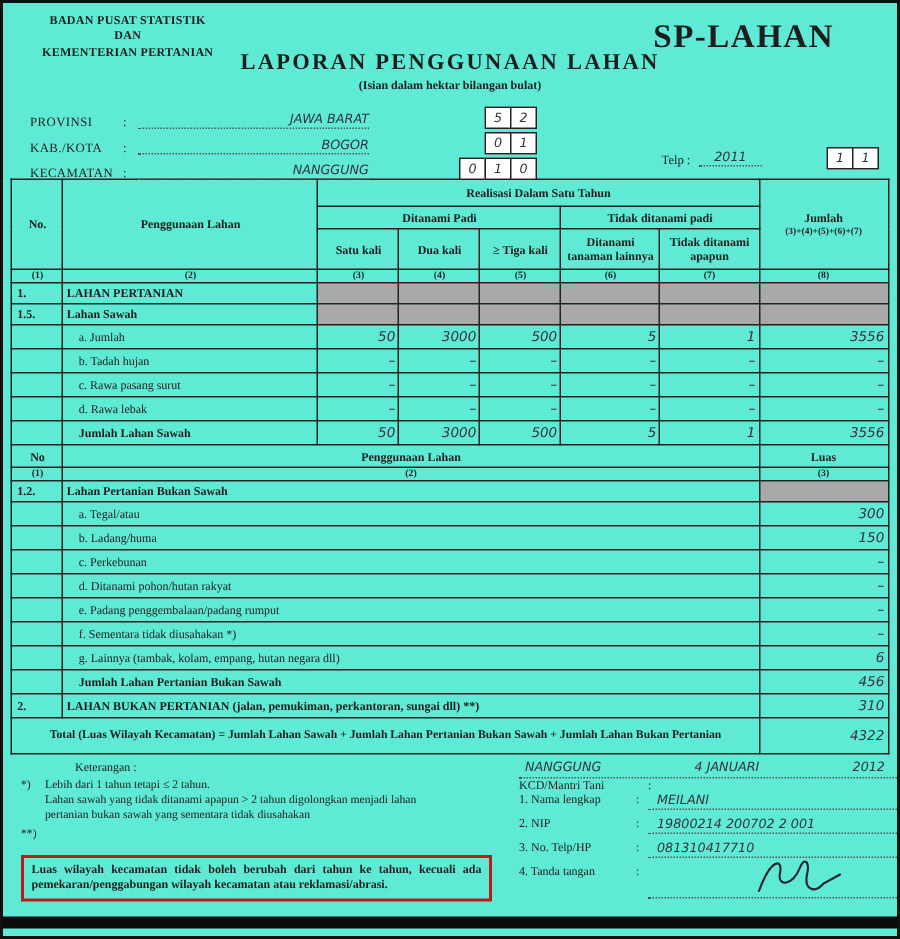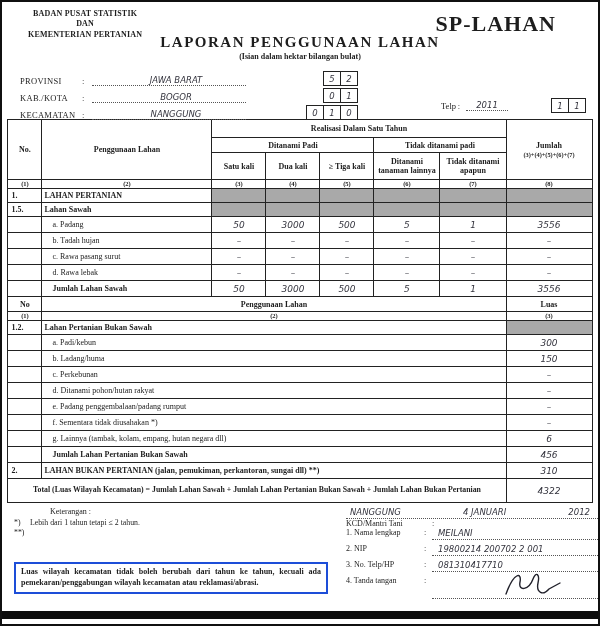--- a/index.html
+++ b/index.html
@@ -1,33 +1,33 @@
 <!DOCTYPE html>
 <html><head>
 <meta charset="utf-8">
 <style>
   html,body { margin:0; padding:0; background:#e8e8e8; }
   .page {
     position:relative; width:600px; height:626px; box-sizing:border-box;
-    background:#ffffff; border:2px solid #101010; overflow:hidden;
+    background:#5eead4; border:2px solid #101010; overflow:hidden;
     font-family:"Liberation Serif", serif; color:#1d1d1d;
   }
   
   .header-row { display:flex; justify-content:space-between; align-items:flex-start; padding:7px 14px 0 26px; }
   .agency { text-align:center; font-weight:bold; font-size:8px; line-height:1.3; letter-spacing:.2px; }
   .form-code { font-size:22px; font-weight:bold; letter-spacing:1px; margin-right:28px; margin-top:2px; }
   .title-block { text-align:center; margin-top:-6px; }
   .title { font-size:15px; font-weight:bold; letter-spacing:1.5px; }
   .subtitle { font-size:8px; font-weight:bold; margin-top:1px; }
   
   .region-block { position:relative; padding:8px 14px 2px 18px; height:56px; box-sizing:border-box; }
   .region-row { display:flex; align-items:flex-end; height:17px; font-size:8.5px; }
   .rlabel { width:62px; letter-spacing:.3px; }
   .rcolon { width:10px; }
-  .rvalue { width:140px; text-align:center; padding-left:14px; font-size:8.5px; }
+  .rvalue { width:140px; text-align:right; padding-left:14px; font-size:8.5px; }
   .dotline { border-bottom:1px dotted #555; }
   .codeboxes { display:flex; justify-content:flex-end; width:54px; margin-left:58px; }
   .cbox {
     width:16px; height:13px; border:1px solid #222; display:flex; align-items:center; justify-content:center;
     font-size:8.5px; background:#fff; margin-left:-1px;
   }
   .hw { font-family:"DejaVu Sans", sans-serif; font-style:italic; color:#33333d; }
   .year-row { position:absolute; right:12px; bottom:4px; display:flex; align-items:center; font-size:8.5px; }
   .year-value { width:42px; text-align:center; font-size:8.5px; margin-left:4px; }
   .year-boxes { display:flex; margin-left:44px; }
@@ -36,33 +36,33 @@
   td { border:1px solid #222; padding:1px 2px; font-size:8px; vertical-align:middle; line-height:1.15; }
   .hc { text-align:center; font-weight:bold; }
   .formula { font-weight:bold; font-size:6.3px; display:block; }
   tr.h1 td { height:15px; } tr.h2 td { height:12px; } tr.h3 td { height:24px; }
   tr.colnum td { height:8px; font-size:6.5px; text-align:center; font-weight:bold; padding:0; }
   tr.datarow td { height:13px; }
   tr.secrow td { height:11px; }
   .gray { background:#a9a9a9; }
   .bold { font-weight:bold; }
   .indent { padding-left:10px; }
-  .num { text-align:center; font-size:9px; }
+  .num { text-align:right; font-size:9px; }
   .noc { text-align:left; padding-left:3px; font-weight:bold; }
   tr.totalrow td { height:21px; }
   .totlabel { text-align:center; font-weight:bold; font-size:7.8px; white-space:normal; }
   
   .footer { display:flex; padding:4px 10px 0 12px; }
   .foot-left { width:320px; font-size:7.8px; }
   .ket-title { font-size:8px; margin-bottom:2px;padding-left:36px; }
   .note { display:flex; margin-bottom:1px; }
   .note-pre { width:16px; flex:none; }
   .note-detail { margin-left:16px; width:270px; line-height:1.25; margin-bottom:3px; }
   .warning-box {
-    margin-top:25px; width:300px; border:2px solid #1d4ed8; padding:3px 5px;
+    margin-top:10px; width:300px; border:2px solid #b91c1c; padding:3px 5px;
     font-weight:bold; font-size:8px; line-height:1.35; text-align:justify;
   }
   .foot-right { flex:1; padding-left:18px; font-size:8px; position:relative; }
   .place-date { display:flex; justify-content:space-between; padding:0 8px 1px 4px; width:240px; font-size:8.5px; }
   .officer-title { margin-top:0; display:flex; }
   .off-title-label { width:86px; }
   .off-row { display:flex; align-items:flex-start; height:16px; }
   .off-label { width:78px; flex:none; }
   .off-colon { width:8px; flex:none; }
   .off-value { flex:1; padding-left:6px; font-size:8.5px; height:11px; }
@@ -187,21 +187,21 @@
       <td class="bold">Lahan Sawah</td>
       <td class="gray"></td>
           <td class="gray"></td>
       <td class="gray"></td>
           <td class="gray"></td>
       <td class="gray"></td>
           <td class="gray"></td>
     </tr>
     <tr class="datarow">
       <td></td>
-      <td class="indent">a. Padang</td>
+      <td class="indent">a. Jumlah</td>
       <td class="num hw">50</td>
       <td class="num hw">3000</td>
       <td class="num hw">500</td>
       <td class="num hw">5</td>
       <td class="num hw">1</td>
       <td class="num hw">3556</td>
     </tr>
     <tr class="datarow">
       <td></td>
       <td class="indent">b. Tadah hujan</td>
@@ -253,21 +253,21 @@
       <td colspan="6">(2)</td>
       <td>(3)</td>
     </tr>
     <tr class="secrow">
       <td class="noc">1.2.</td>
       <td class="bold" colspan="6">Lahan Pertanian Bukan Sawah</td>
       <td class="gray"></td>
     </tr>
     <tr class="datarow">
       <td></td>
-      <td class="indent" colspan="6">a. Padi/kebun</td>
+      <td class="indent" colspan="6">a. Tegal/atau</td>
       <td class="num hw">300</td>
     </tr>
     <tr class="datarow">
       <td></td>
       <td class="indent" colspan="6">b. Ladang/huma</td>
       <td class="num hw">150</td>
     </tr>
     <tr class="datarow">
       <td></td>
       <td class="indent" colspan="6">c. Perkebunan</td>
@@ -310,20 +310,21 @@
   </tbody>
     </table>
 
   <div class="footer">
     <div class="foot-left">
       <div class="ket-title">Keterangan :</div>
       <div class="note">
         <span class="note-pre">*)</span>
         <span>Lebih dari 1 tahun tetapi ≤ 2 tahun.</span>
       </div>
+      <div class="note-detail">Lahan sawah yang tidak ditanami apapun &gt; 2 tahun digolongkan menjadi lahan pertanian bukan sawah yang sementara tidak diusahakan</div>
       <div class="note">
         <span class="note-pre">**)</span>
       </div>
       <div class="warning-box">Luas wilayah kecamatan tidak boleh berubah dari tahun ke tahun, kecuali ada pemekaran/penggabungan wilayah kecamatan atau reklamasi/abrasi.</div>
     </div>
 
     <div class="foot-right">
       <div class="place-date dotline">
         <span class="hw">NANGGUNG</span>
         <span class="hw">4 JANUARI</span>

